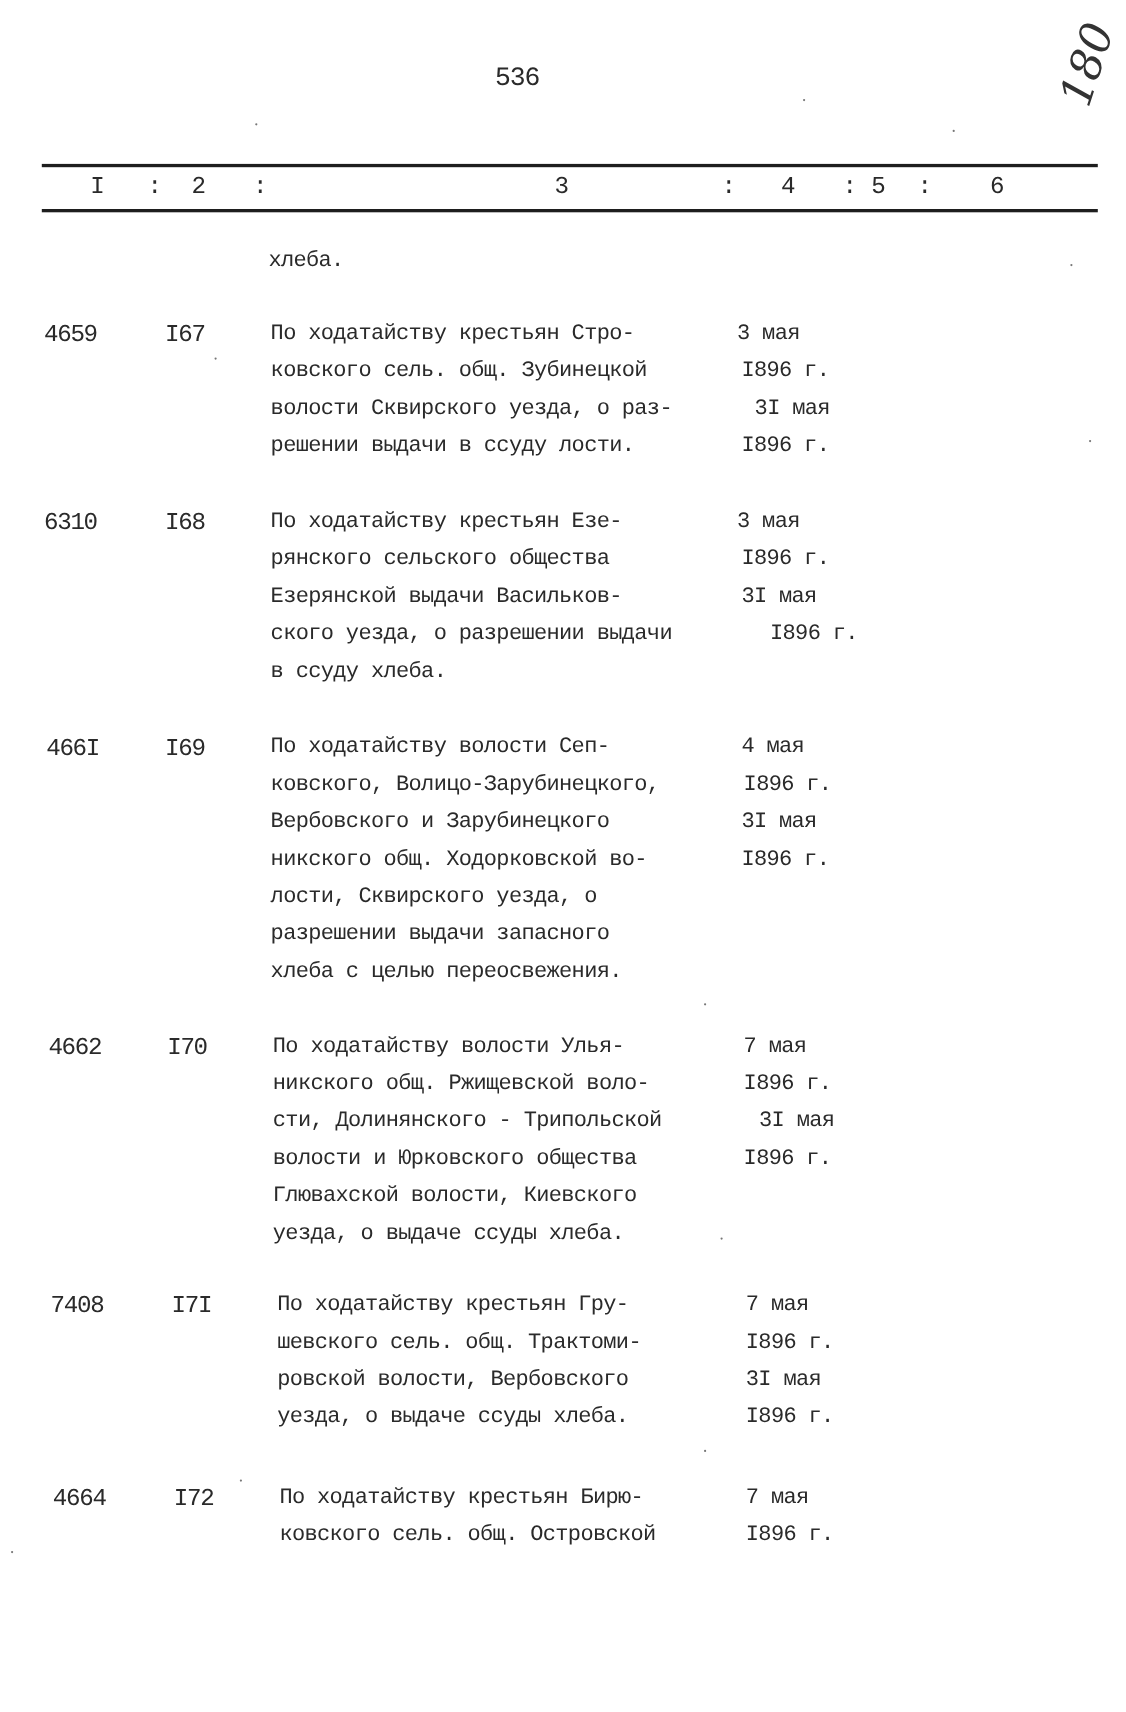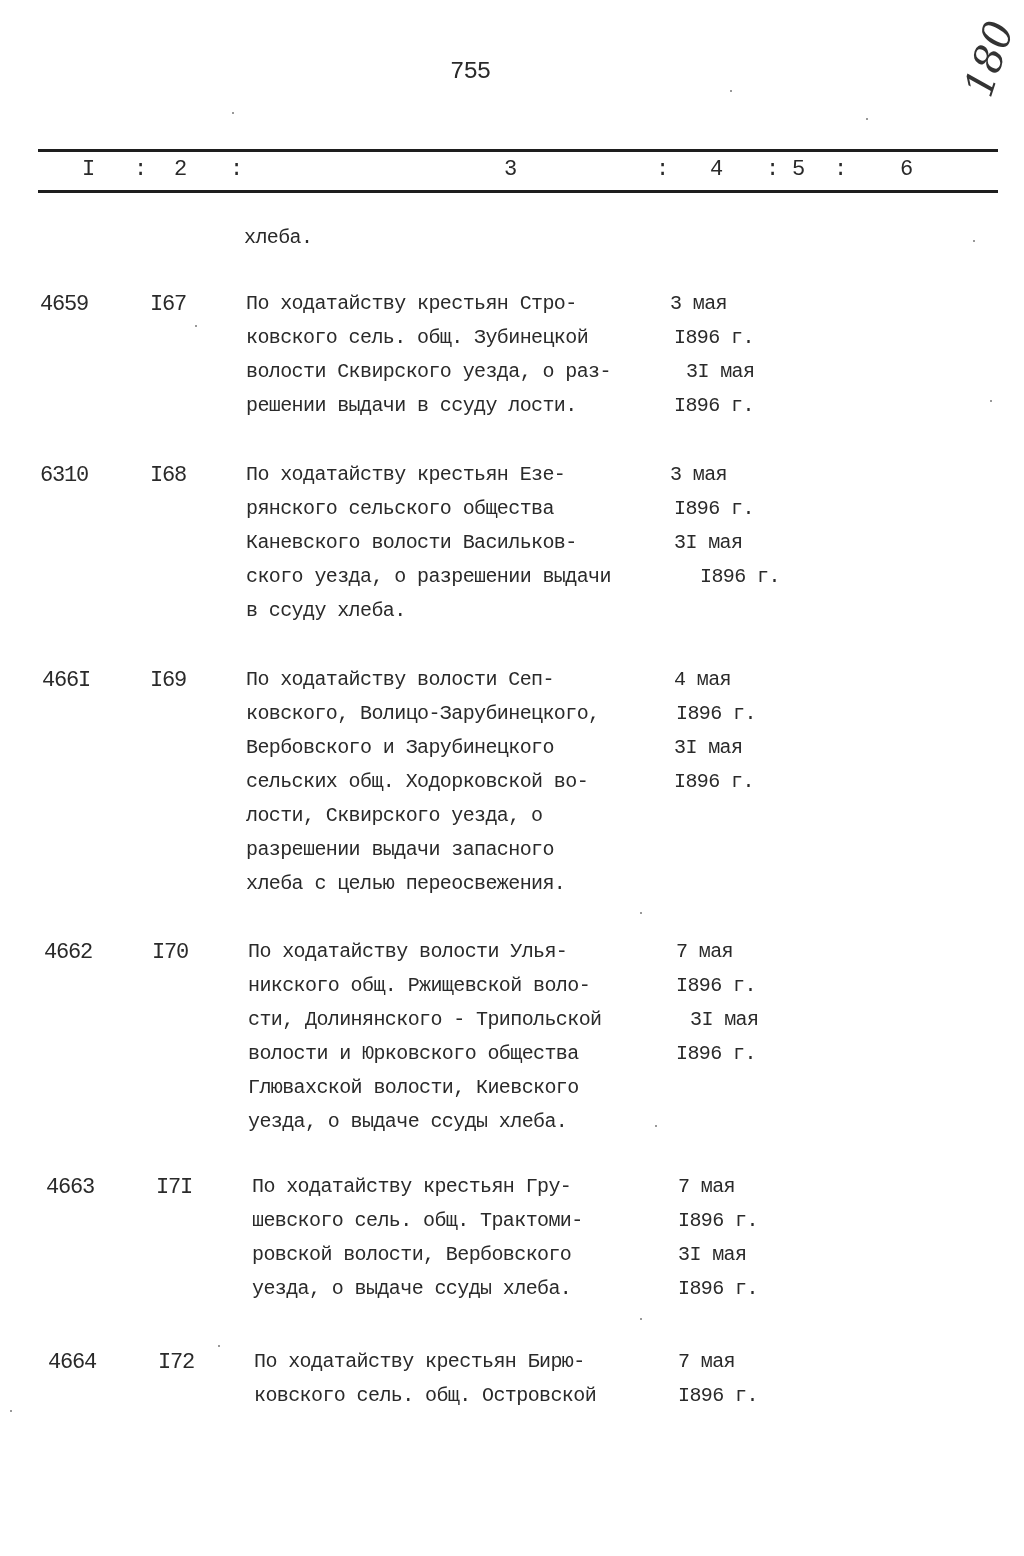--- a/index.html
+++ b/index.html
@@ -15,21 +15,21 @@
   .hdr{position:absolute;top:157px;font-size:22px;}
   .line{position:absolute;font-size:20px;white-space:pre;letter-spacing:-0.6px;}
   .num{position:absolute;font-size:22px;letter-spacing:-1.2px;}
   .dot{position:absolute;width:2px;height:2px;background:#777;border-radius:1px;}
 </style>
 </head>
 <body>
 
 <div>
 
-  <div class="page-num">755</div>
+  <div class="page-num">536</div>
   <div class="hand-num">180</div>
 
   <div class="rule top"></div>
   <div>
     <span class="hdr" style="left:82px">I</span>
     <span class="hdr" style="left:134px">:</span>
     <span class="hdr" style="left:174px">2</span>
     <span class="hdr" style="left:230px">:</span>
     <span class="hdr" style="left:504px">3</span>
     <span class="hdr" style="left:656px">:</span>
@@ -54,36 +54,36 @@
     <span class="line" style="left:674px;top:326px">I896 г.</span>
     <span class="line" style="left:686px;top:360px">3I мая</span>
     <span class="line" style="left:674px;top:394px">I896 г.</span>
   </div>
 
   <div>
     <span class="num" style="left:40px;top:463px">6310</span>
     <span class="num" style="left:150px;top:463px">I68</span>
     <span class="line" style="left:246px;top:463px">По ходатайству крестьян Езе-</span>
     <span class="line" style="left:246px;top:497px">рянского сельского общества</span>
-    <span class="line" style="left:246px;top:531px">Каневского волости Васильков-</span>
+    <span class="line" style="left:246px;top:531px">Езерянской выдачи Васильков-</span>
     <span class="line" style="left:246px;top:565px">ского уезда, о разрешении выдачи</span>
     <span class="line" style="left:246px;top:599px">в ссуду хлеба.</span>
     <span class="line" style="left:670px;top:463px">3 мая</span>
     <span class="line" style="left:674px;top:497px">I896 г.</span>
     <span class="line" style="left:674px;top:531px">3I мая</span>
     <span class="line" style="left:700px;top:565px">I896 г.</span>
   </div>
 
   <div>
     <span class="num" style="left:42px;top:668px">466I</span>
     <span class="num" style="left:150px;top:668px">I69</span>
     <span class="line" style="left:246px;top:668px">По ходатайству волости Сеп-</span>
     <span class="line" style="left:246px;top:702px">ковского, Волицо-Зарубинецкого,</span>
     <span class="line" style="left:246px;top:736px">Вербовского и Зарубинецкого</span>
-    <span class="line" style="left:246px;top:770px">сельских общ. Ходорковской во-</span>
+    <span class="line" style="left:246px;top:770px">никского общ. Ходорковской во-</span>
     <span class="line" style="left:246px;top:804px">лости, Сквирского уезда, о</span>
     <span class="line" style="left:246px;top:838px">разрешении выдачи запасного</span>
     <span class="line" style="left:246px;top:872px">хлеба с целью переосвежения.</span>
     <span class="line" style="left:674px;top:668px">4 мая</span>
     <span class="line" style="left:676px;top:702px">I896 г.</span>
     <span class="line" style="left:674px;top:736px">3I мая</span>
     <span class="line" style="left:674px;top:770px">I896 г.</span>
   </div>
 
   <div>
@@ -95,21 +95,21 @@
     <span class="line" style="left:248px;top:1042px">волости и Юрковского общества</span>
     <span class="line" style="left:248px;top:1076px">Глювахской волости, Киевского</span>
     <span class="line" style="left:248px;top:1110px">уезда, о выдаче ссуды хлеба.</span>
     <span class="line" style="left:676px;top:940px">7 мая</span>
     <span class="line" style="left:676px;top:974px">I896 г.</span>
     <span class="line" style="left:690px;top:1008px">3I мая</span>
     <span class="line" style="left:676px;top:1042px">I896 г.</span>
   </div>
 
   <div>
-    <span class="num" style="left:46px;top:1175px">4663</span>
+    <span class="num" style="left:46px;top:1175px">7408</span>
     <span class="num" style="left:156px;top:1175px">I7I</span>
     <span class="line" style="left:252px;top:1175px">По ходатайству крестьян Гру-</span>
     <span class="line" style="left:252px;top:1209px">шевского сель. общ. Трактоми-</span>
     <span class="line" style="left:252px;top:1243px">ровской волости, Вербовского</span>
     <span class="line" style="left:252px;top:1277px">уезда, о выдаче ссуды хлеба.</span>
     <span class="line" style="left:678px;top:1175px">7 мая</span>
     <span class="line" style="left:678px;top:1209px">I896 г.</span>
     <span class="line" style="left:678px;top:1243px">3I мая</span>
     <span class="line" style="left:678px;top:1277px">I896 г.</span>
   </div>

